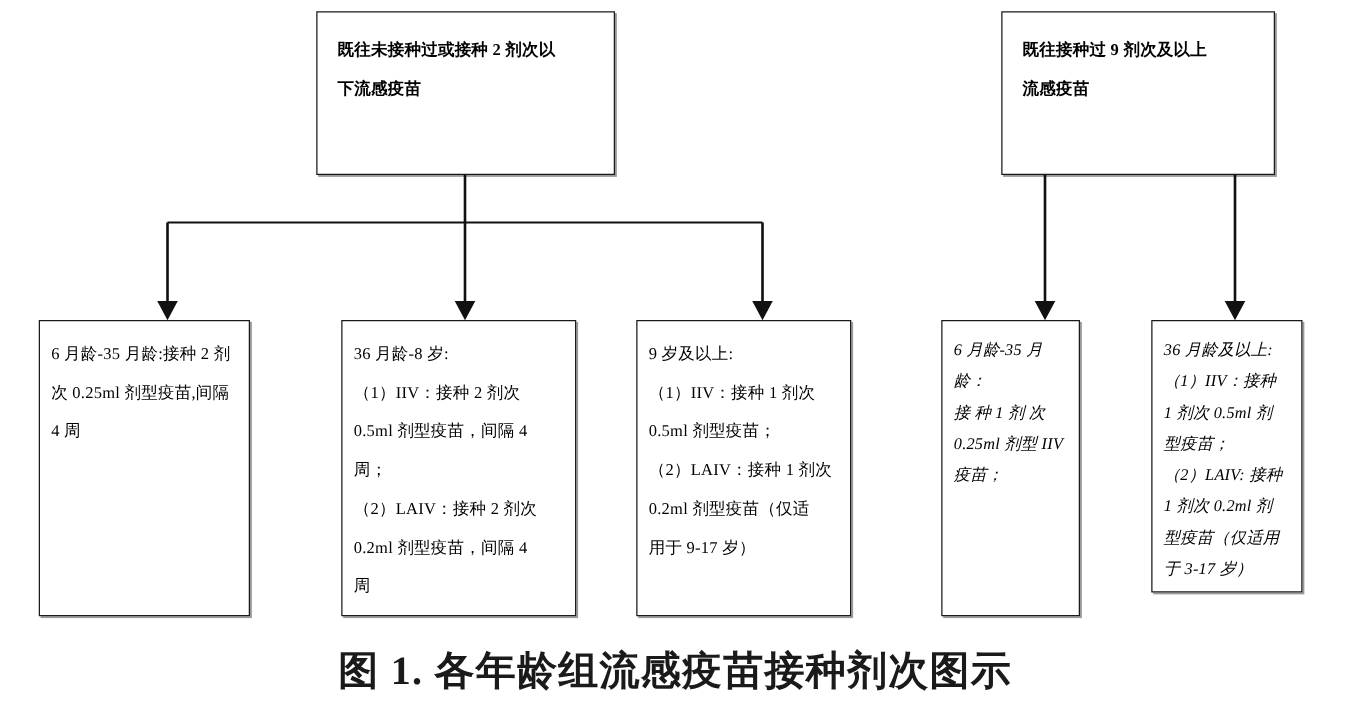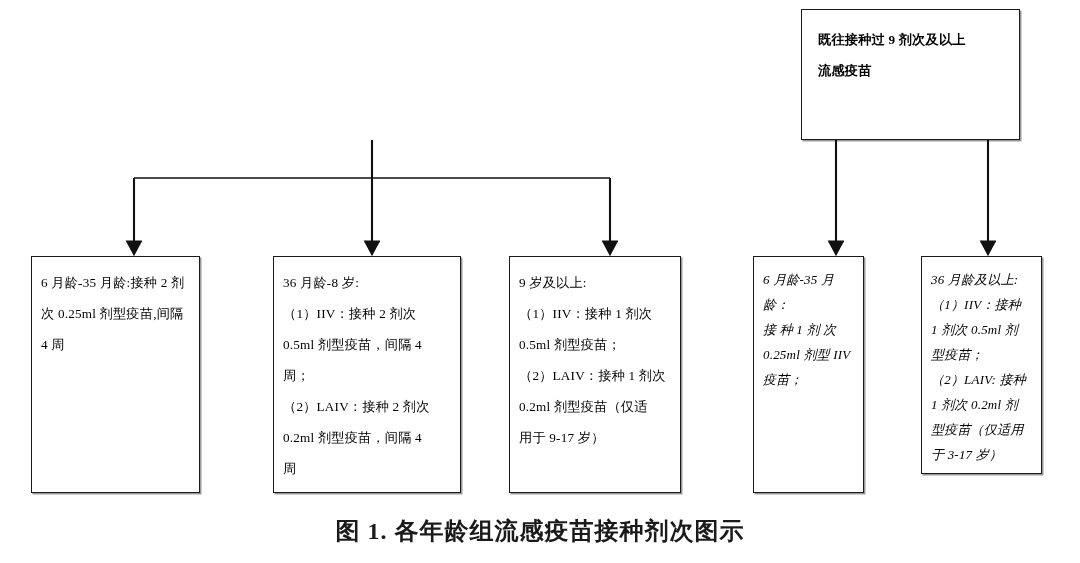--- a/index.html
+++ b/index.html
@@ -49,32 +49,36 @@
     width: 1080px;
     height: 563px;
     pointer-events: none;
   }
   .caption {
     position: absolute;
     left: 0;
     top: 515px;
     width: 1080px;
     text-align: center;
-    font-size: 24px;
+    font-size: 32px;
     font-weight: bold;
     color: #1a1a1a;
     letter-spacing: 1px;
     font-family: "Liberation Serif", "DejaVu Serif", serif;
   }
 </style>
 </head>
 <body>
 
 <div id="page">
 
+  <div class="box top-box" style="left:253px; top:9px; width:239px; height:131px;">
+    <div class="box-text">既往未接种过或接种 2 剂次以
+下流感疫苗</div>
+  </div>
 
   <div class="box top-box" style="left:801px; top:9px; width:219px; height:131px;">
     <div class="box-text">既往接种过 9 剂次及以上
 流感疫苗</div>
   </div>
 
   <svg class="connectors" viewBox="0 0 1080 563">
     <defs>
       <marker id="arrowhead" markerWidth="9" markerHeight="9" refX="1.2" refY="4" orient="auto" markerUnits="strokeWidth">
         <path d="M0,0 L0,8 L7.5,4 z" fill="#111111"></path>

